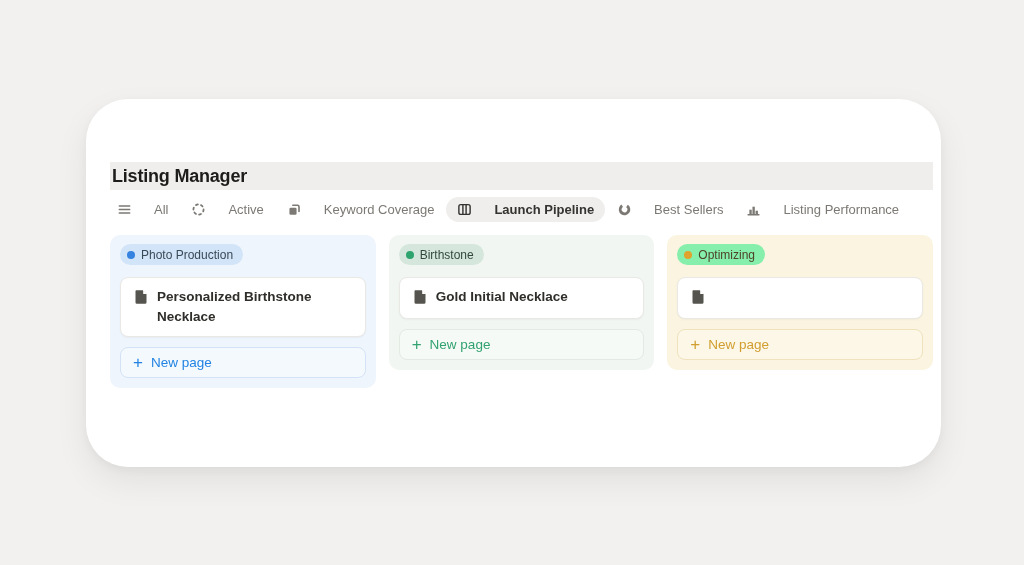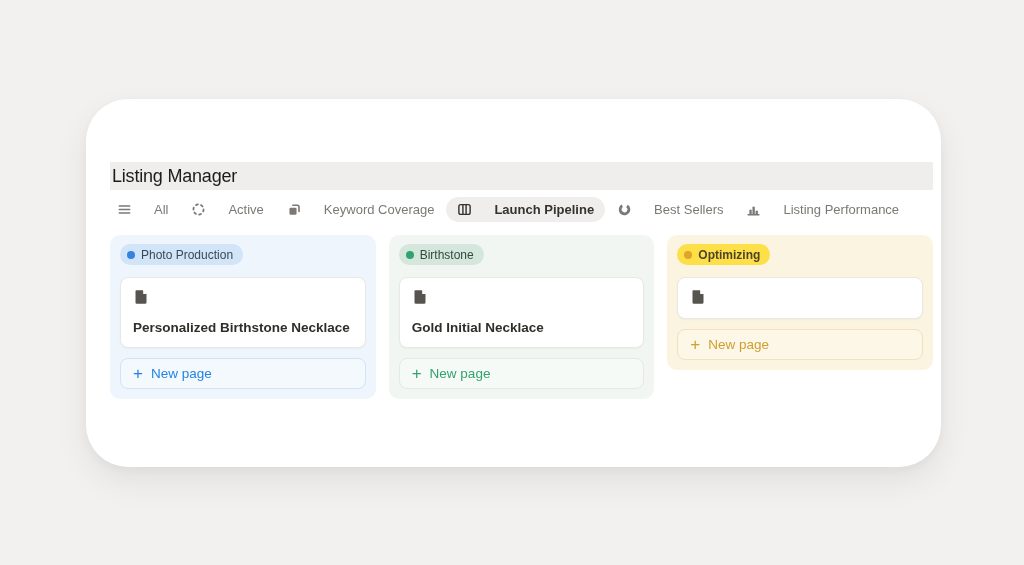--- a/index.html
+++ b/index.html
@@ -22,21 +22,21 @@
   .title-bar {
     background: #efeeec;
     height: 28px;
     display: flex;
     align-items: center;
     padding-left: 2px;
     margin-bottom: 7px;
   }
   .title-bar .title {
     font-size: 18px;
-    font-weight: 400;
+    font-weight: 700;
     color: #1d1c1a;
     letter-spacing: -0.2px;
     text-align: center;
   }
   .tabs {
     display: flex;
     align-items: center;
     margin-left: -4px;
   }
   .tab {
@@ -78,41 +78,40 @@
     gap: 6px;
     height: 21px;
     padding: 0 10px 0 7px;
     border-radius: 11px;
     font-size: 12px;
     font-weight: 500;
     cursor: pointer;
   }
   .col-photo .status-badge      { background: #d2e4f8; color: #3a4956; }
   .col-published .status-badge  { background: #d5e7dc; color: #33483c; }
-  .col-optimizing .status-badge { background: #fde047; color: #4e432a; font-weight: bold; }
+  .col-optimizing .status-badge { background: #86efac; color: #4e432a; }
   .status-dot {
     width: 8px; height: 8px;
     border-radius: 50%;
     flex: none;
   }
   .col-photo .status-dot      { background: #3582e0; }
   .col-published .status-dot  { background: #2da36e; }
   .col-optimizing .status-dot { background: #e0a32e; }
   .card {
     margin-top: 12px;
     background: #ffffff;
     border: 1px solid #e9e8e4;
     border-radius: 8px;
     box-shadow: 0 1px 2px rgba(0,0,0,0.04);
     padding: 9px 12px;
     display: flex;
     align-items: flex-start;
     gap: 9px;
     cursor: pointer;
-    flex-direction: column;
   }
   .card .page-icon { margin-top: 2px; flex: none; }
   .card .card-title {
     font-size: 13.5px;
     font-weight: 700;
     color: #2f2e2a;
     line-height: 20px;
   }
   .new-page {
     margin-top: 10px;

